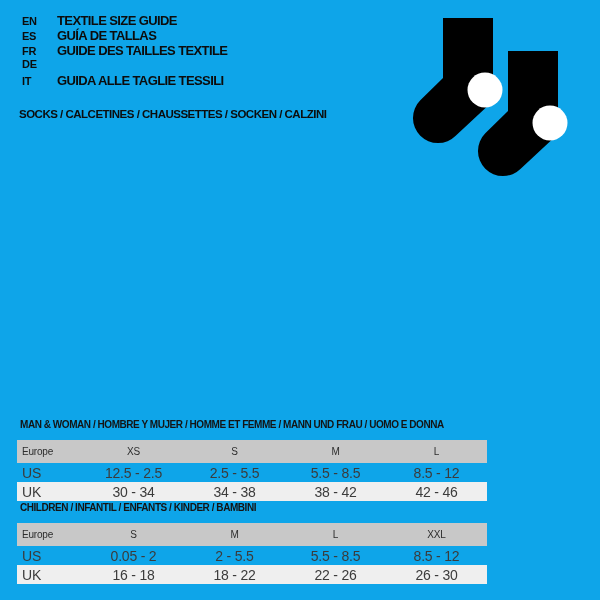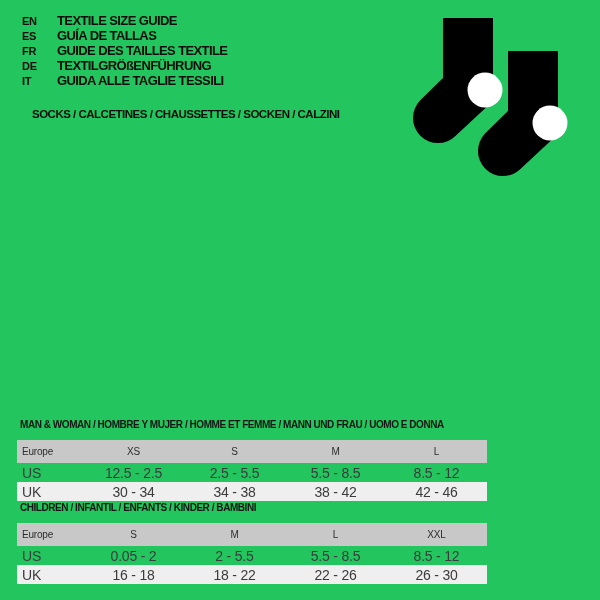--- a/index.html
+++ b/index.html
@@ -1,27 +1,27 @@
 <!DOCTYPE html>
 <html><head>
 <meta charset="utf-8">
 <style>
   html,body{margin:0;padding:0;background:#ffffff}
   .canvas{
-    position:relative;width:600px;height:600px;background:#22c55e;
+    position:relative;width:600px;height:600px;background:#0ea5e9;
     font-family:"Liberation Sans",sans-serif;color:#111;overflow:hidden;
   }
   
   .lang-block{position:absolute;left:22px;top:13px}
   .lang-row{display:flex;align-items:baseline;height:15px}
   .lang-code{display:inline-block;width:35px;font-weight:700;font-size:11px;letter-spacing:-0.3px;color:#0c0c0c}
   .lang-label{font-weight:700;font-size:13px;letter-spacing:-0.6px;color:#0c0c0c;white-space:nowrap}
   .category{
     position:absolute;left:19px;top:108px;font-weight:700;font-size:11.5px;
-    letter-spacing:-0.5px;color:#0c0c0c;white-space:nowrap;margin-left:13px;
+    letter-spacing:-0.5px;color:#0c0c0c;white-space:nowrap;
   }
   
   .socks-svg{position:absolute;left:405px;top:10px}
   .sock-fill{fill:var(--icon-color,#000)}
   .heel{fill:#ffffff}
   
   .size-table-wrap{position:absolute;left:17px;width:470px}
   .wrap-men{top:407px}
   .wrap-children{top:490px}
   .table-title{
@@ -54,21 +54,20 @@
       <div class="lang-row">
         <span class="lang-code">ES</span>
         <span class="lang-label">GUÍA DE TALLAS</span>
       </div>
       <div class="lang-row">
         <span class="lang-code">FR</span>
         <span class="lang-label">GUIDE DES TAILLES TEXTILE</span>
       </div>
       <div class="lang-row">
         <span class="lang-code">DE</span>
-        <span class="lang-label">TEXTILGRÖßENFÜHRUNG</span>
       </div>
       <div class="lang-row">
         <span class="lang-code">IT</span>
         <span class="lang-label">GUIDA ALLE TAGLIE TESSILI</span>
       </div>
     </div>
 
   <div class="category">SOCKS / CALCETINES / CHAUSSETTES / SOCKEN / CALZINI</div>
 
   <svg class="socks-svg" width="170" height="185" viewBox="0 0 170 185" aria-hidden="true">

